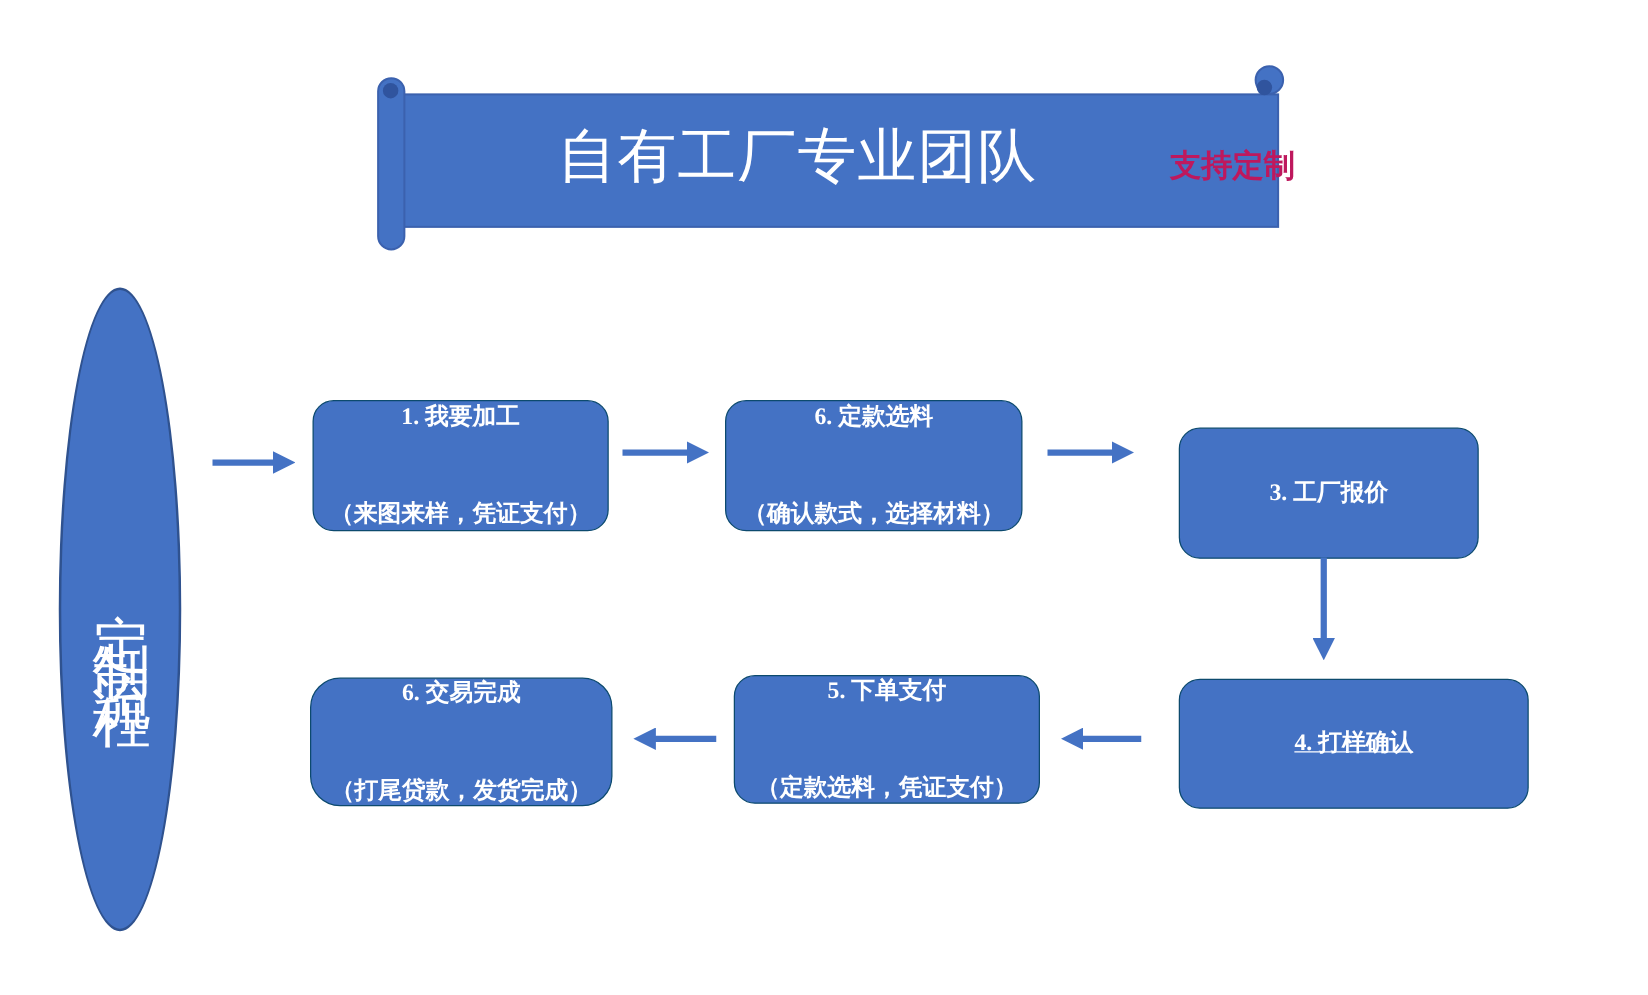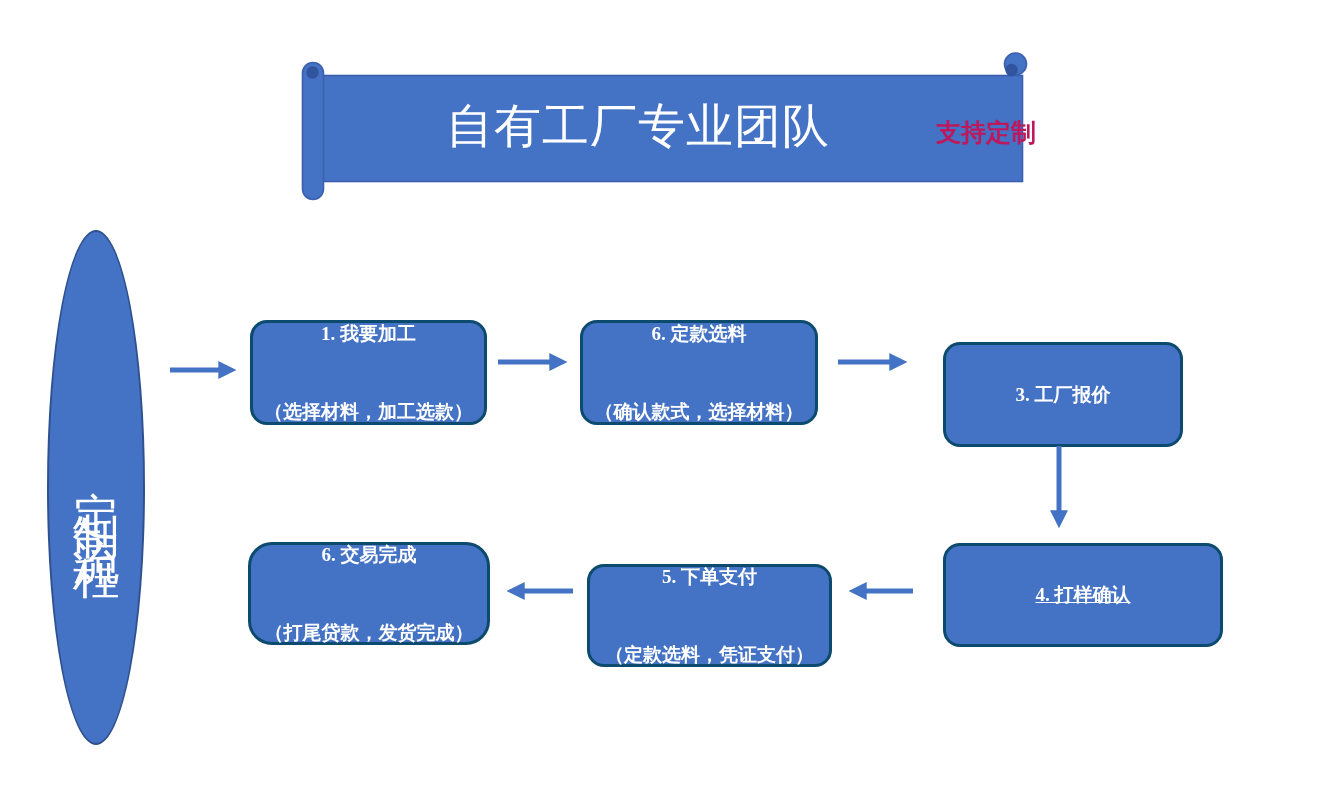--- a/index.html
+++ b/index.html
@@ -24,31 +24,31 @@
     background:#4472C4;border:2.5px solid #2F528F;border-radius:50%;
     display:flex;align-items:center;justify-content:center;box-sizing:border-box;
   }
   .side-ellipse .vtext{
     writing-mode:vertical-rl;text-orientation:upright;
     color:#fff;font-size:47px;letter-spacing:23px;line-height:1;
     margin-bottom:-23px;
   }
   
   .step{
-    position:absolute;background:#4472C4;border:3px solid #0c4a6e;border-radius:17px;
+    position:absolute;background:#4472C4;border:1px solid #0c4a6e;border-radius:17px;
     box-sizing:border-box;display:flex;flex-direction:column;align-items:center;justify-content:center;
     color:#fff;text-align:center;gap:48px;
   }
   .step .t{font-size:19px;font-weight:bold;line-height:30px;white-space:nowrap;}
   .step .s{font-size:19px;font-weight:bold;line-height:30px;white-space:nowrap;}
   .s1{left:250px;top:320px;width:237px;height:105px;}
   .s2{left:580px;top:320px;width:238px;height:105px;}
   .s3{left:943px;top:318px;width:240px;height:105px;margin-top:24px;}
   .s4{left:943px;top:543px;width:280px;height:104px;text-decoration:underline;}
-  .s5{left:587px;top:564px;width:245px;height:103px;}
+  .s5{left:587px;top:540px;width:245px;height:103px;}
   .s6{left:248px;top:542px;width:242px;height:103px;border-radius:24px;}
   
   .arrows{position:absolute;left:0;top:0;width:1318px;height:796px;pointer-events:none;}
 </style>
 </head>
 <body>
 
 <div class="canvas">
 
   <div class="banner">
@@ -65,21 +65,21 @@
     <div class="banner-title">自有工厂专业团队</div>
     <div class="banner-subtitle">支持定制</div>
   </div>
 
   <div class="side-ellipse">
     <div class="vtext">定制流程</div>
   </div>
 
   <div class="step s1">
     <div class="t">1. 我要加工</div>
-    <div class="s">（选择材料，加工选款）</div>
+    <div class="s">（来图来样，凭证支付）</div>
   </div>
   <div class="step s2">
     <div class="t">6. 定款选料</div>
     <div class="s">（确认款式，选择材料）</div>
   </div>
   <div class="step s3">
     <div class="t">3. 工厂报价</div>
   </div>
   <div class="step s4">
     <div class="t">4. 打样确认</div>

